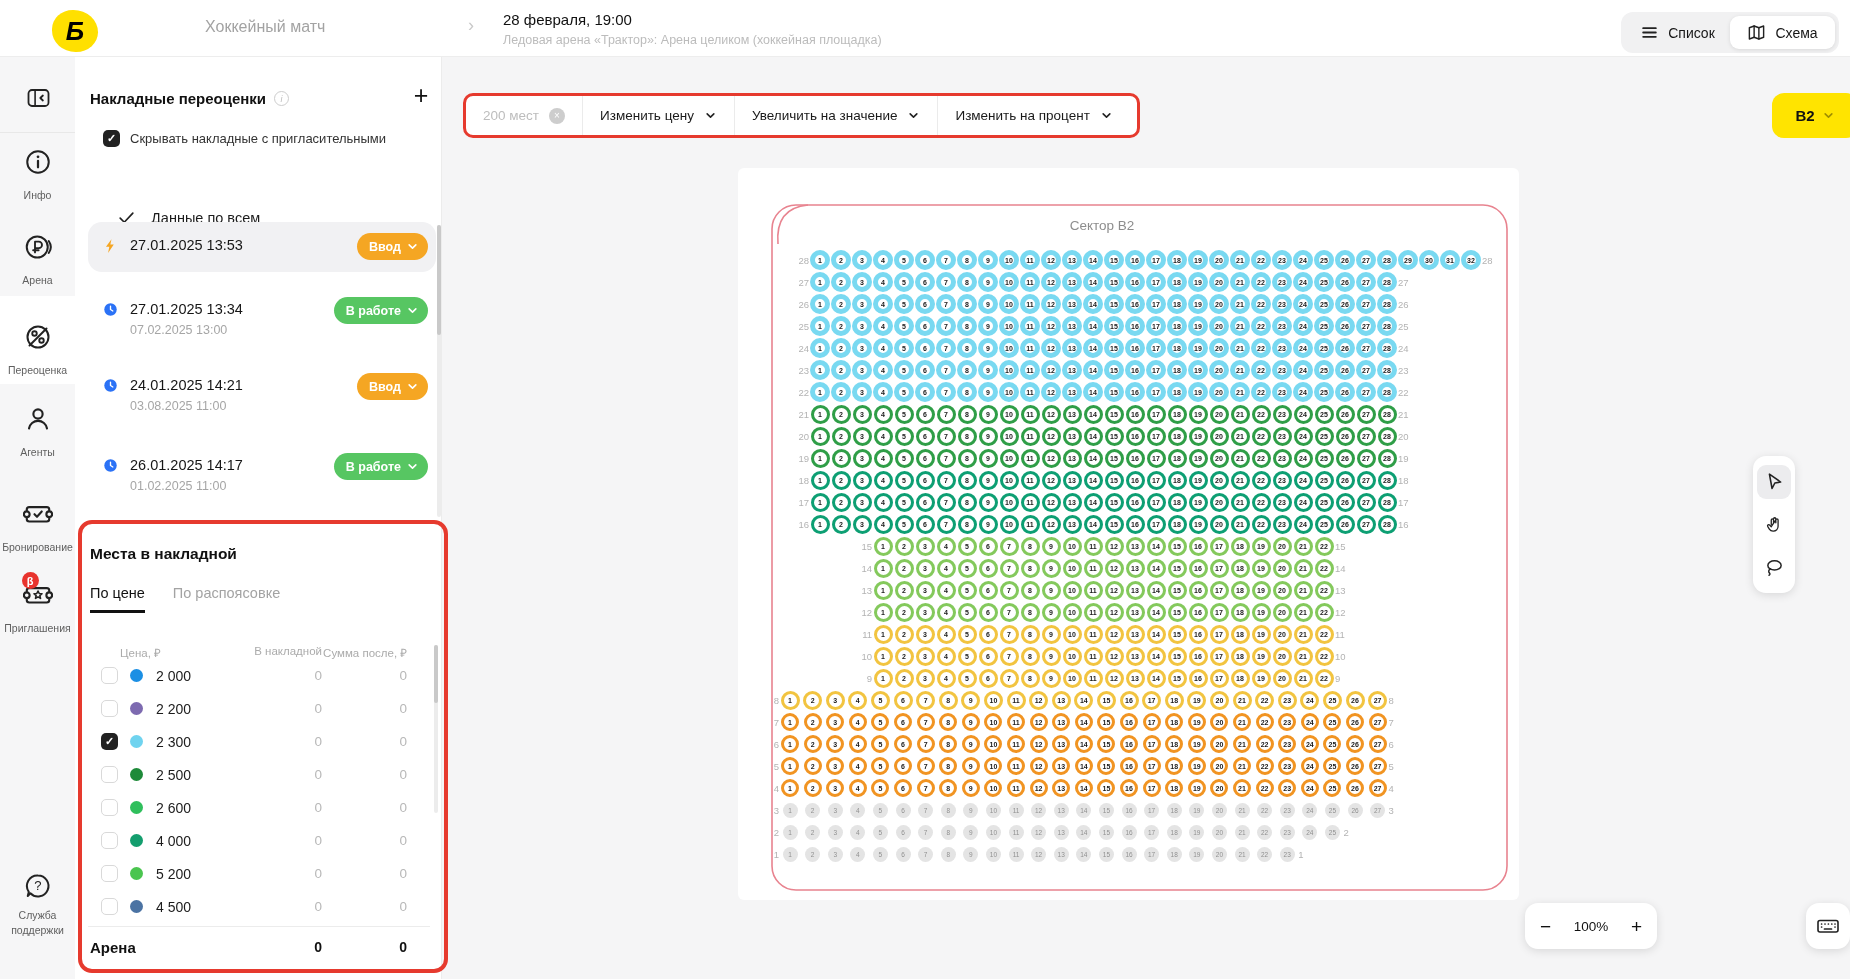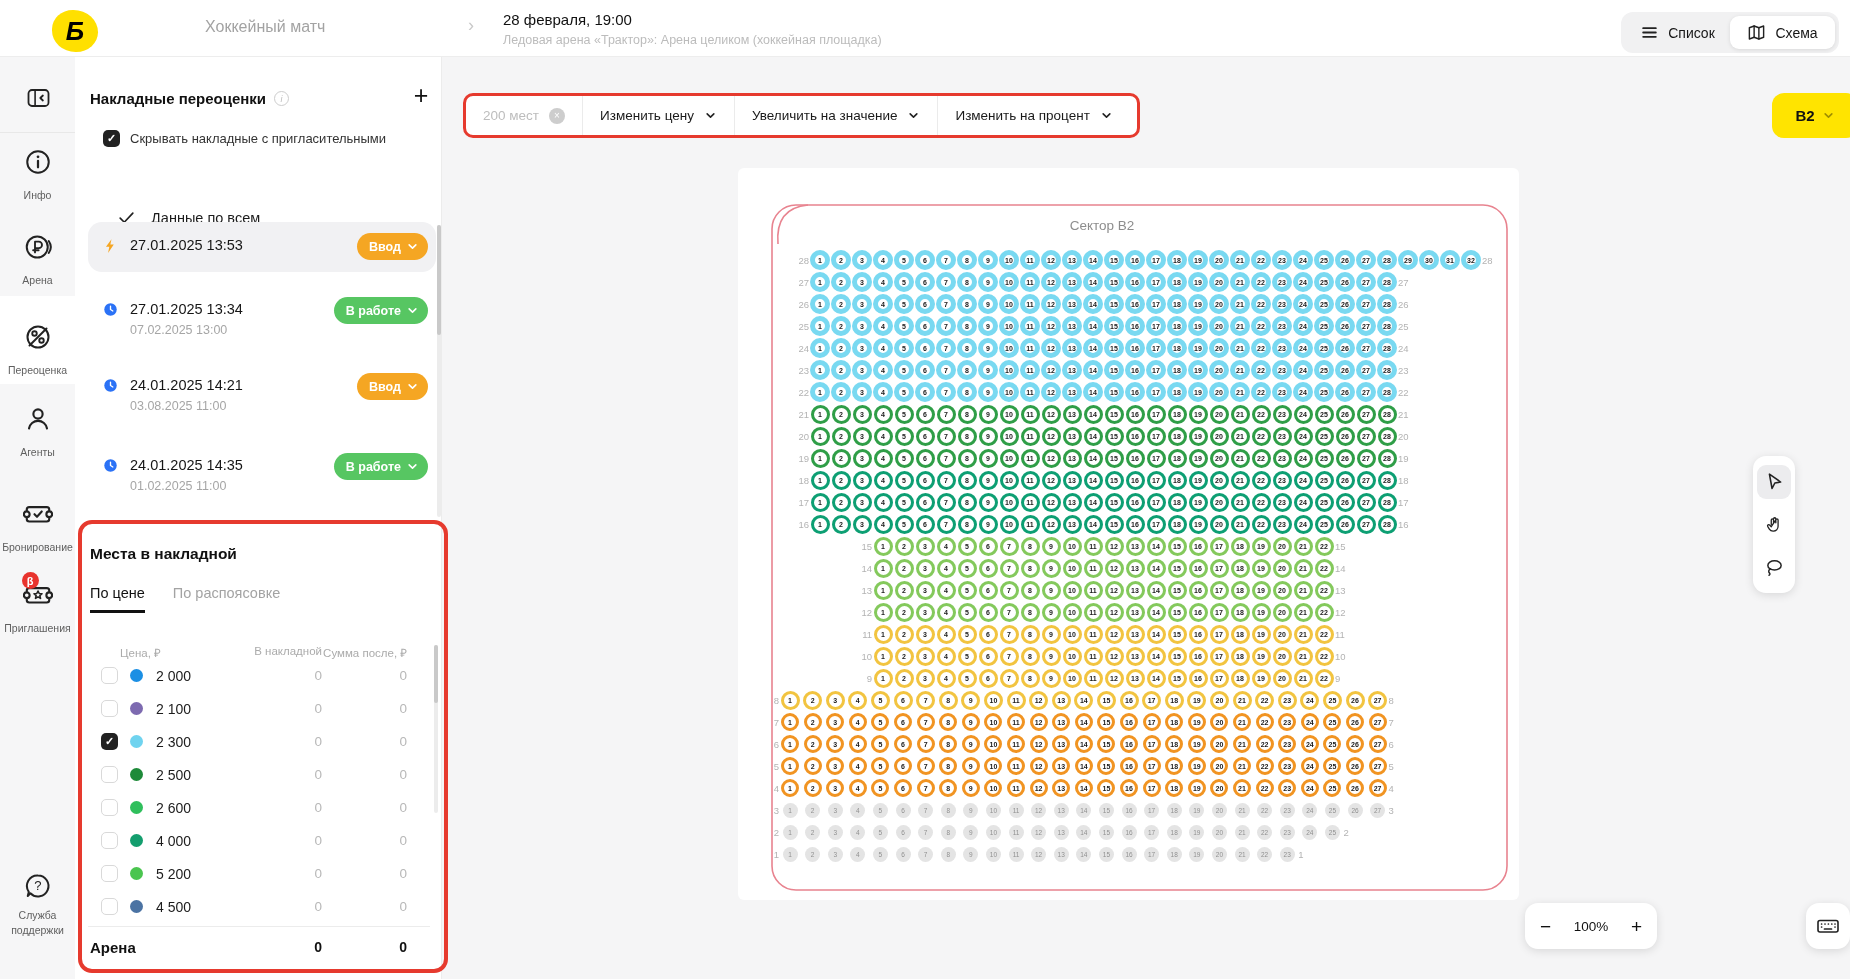--- a/index.html
+++ b/index.html
@@ -305,21 +305,21 @@
           </span>
         </span>
       </div>
       <div class="ov-item" style="top: 392px;">
         <span class="oic"><span class="ic">
             <svg width="17" height="17" viewBox="0 0 24 24">
               <circle cx="12" cy="12" r="8.8" fill="#2B72F6"></circle>
               <path d="M12 7.3V12l3.3 2.1" fill="none" stroke="#fff" stroke-width="1.9" stroke-linecap="round"></path>
             </svg>
           </span></span>
-        <span class="ov-date">24.01.2025 14:35</span>
+        <span class="ov-date">26.01.2025 14:17</span>
         <span class="ov-sub">01.02.2025 11:00</span>
         <span class="badge" style="background: rgb(87, 198, 98);">
           <span>В работе</span>
           <span class="ic" style="color: rgb(255, 255, 255);">
             <svg width="13" height="13" viewBox="0 0 14 14">
               <path d="M3.4 5.2L7 8.8l3.6-3.6" fill="none" stroke="currentColor" stroke-width="1.7" stroke-linecap="round" stroke-linejoin="round"></path>
             </svg>
           </span>
         </span>
       </div>
@@ -340,21 +340,21 @@
       <div class="p-row" style="top: 602px;">
         <span class="cb un"></span>
         <span class="p-dot" style="background: rgb(27, 143, 228);"></span>
         <span class="p-price">2 000</span>
         <span class="p-v1">0</span>
         <span class="p-v2">0</span>
       </div>
       <div class="p-row" style="top: 635px;">
         <span class="cb un"></span>
         <span class="p-dot" style="background: rgb(125, 106, 176);"></span>
-        <span class="p-price">2 100</span>
+        <span class="p-price">2 200</span>
         <span class="p-v1">0</span>
         <span class="p-v2">0</span>
       </div>
       <div class="p-row" style="top: 668px;">
         <span class="cb checked">✓</span>
         <span class="p-dot" style="background: rgb(111, 211, 239);"></span>
         <span class="p-price">2 300</span>
         <span class="p-v1">0</span>
         <span class="p-v2">0</span>
       </div>

